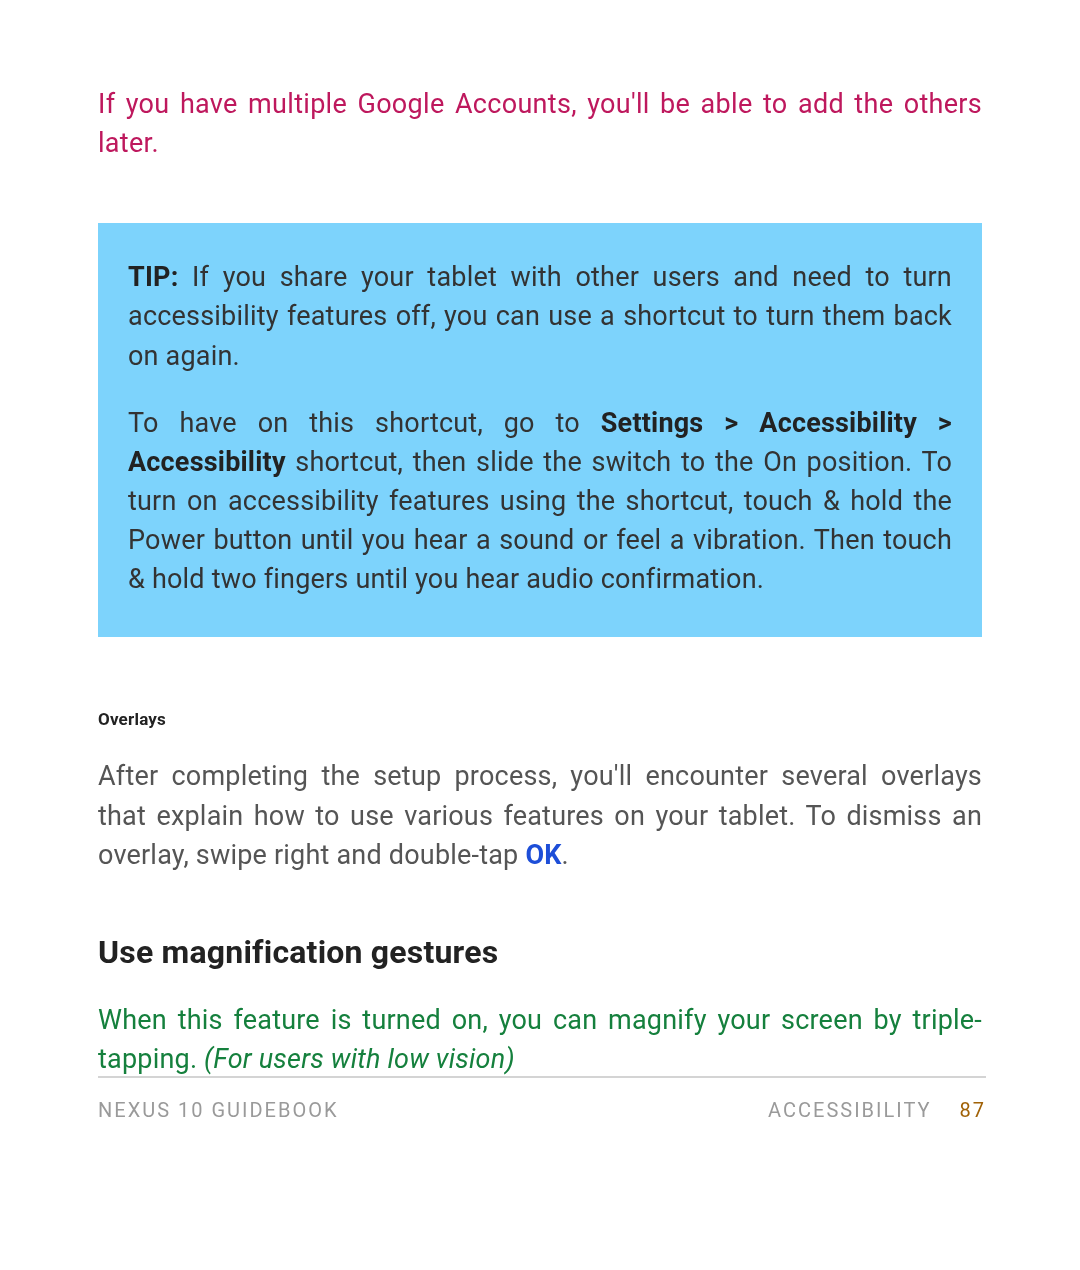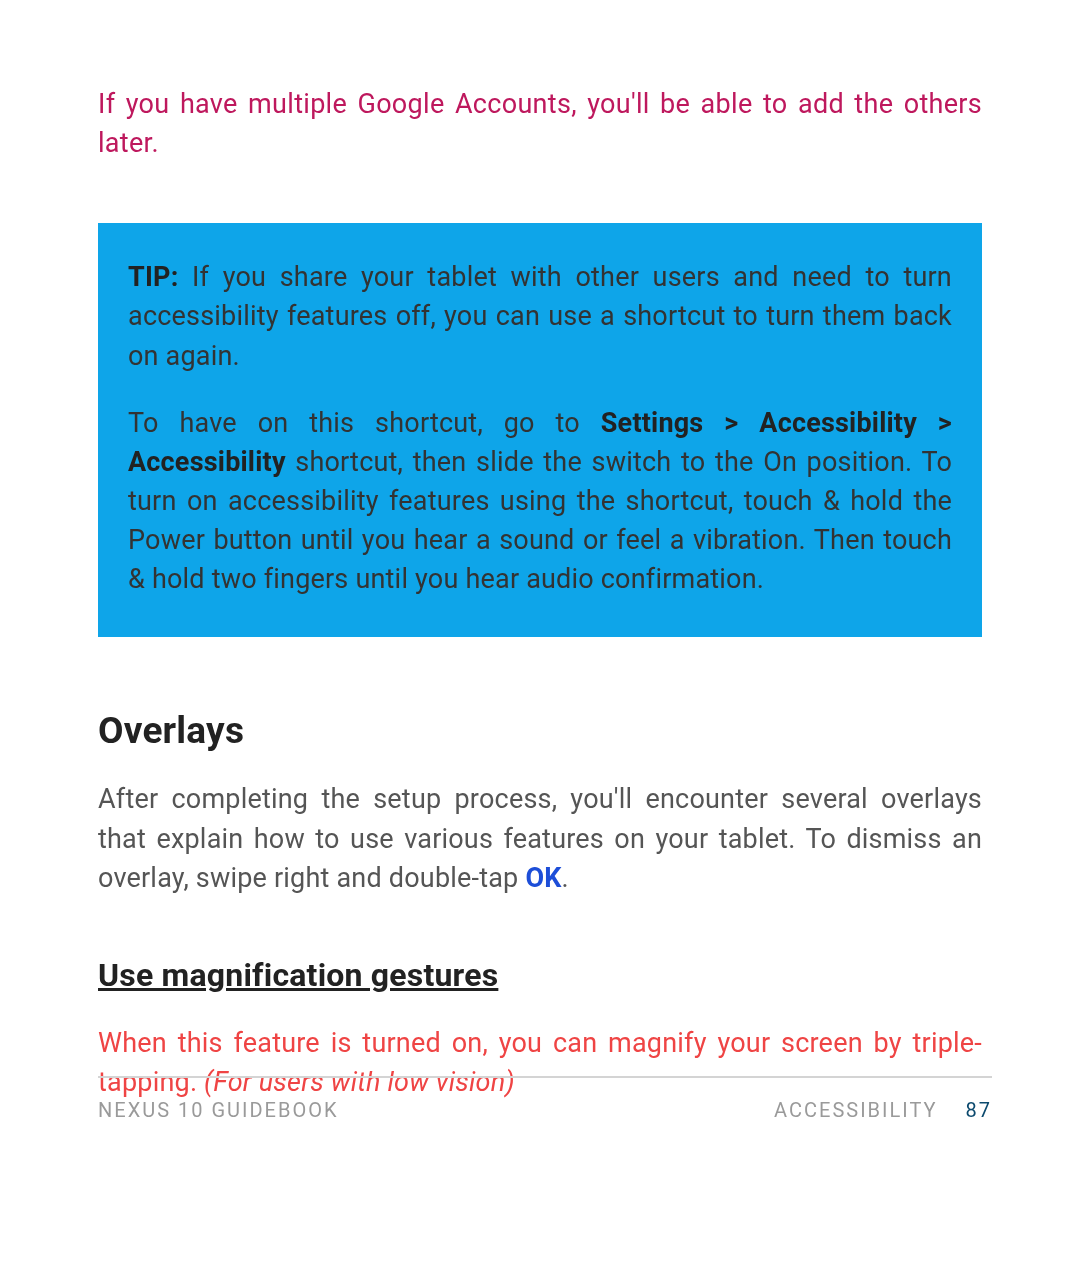--- a/index.html
+++ b/index.html
@@ -19,21 +19,21 @@
     }
     .intro-text {
       color: #be185d;
       font-size: 27px;
       line-height: 1.45;
       text-align: justify;
       letter-spacing: 0.3px;
       margin-bottom: 60px;
     }
     .tip-box {
-      background: #0ea5e9;
+      background: #7dd3fc;
       padding: 35px 30px 38px 30px;
       margin-bottom: 72px;
     }
     .tip-para {
       color: #333;
       font-size: 27px;
       line-height: 1.45;
       text-align: justify;
       letter-spacing: 0.2px;
     }
@@ -43,21 +43,21 @@
     .tip-label {
       font-weight: 700;
       color: #222;
     }
     .tip-bold {
       font-weight: 700;
       color: #222;
     }
     .subheading {
       color: #222;
-      font-size: 37px;
+      font-size: 17px;
       font-weight: 700;
       margin-bottom: 28px;
       letter-spacing: 0.2px;
     }
     .body-text {
       color: #555;
       font-size: 27px;
       line-height: 1.45;
       text-align: justify;
       letter-spacing: 0.2px;
@@ -66,55 +66,54 @@
     .inline-bold {
       font-weight: 700;
       color: #1d4ed8;
     }
     .heading {
       color: #222;
       font-size: 32px;
       font-weight: 700;
       margin-bottom: 30px;
       letter-spacing: 0.2px;
-      text-decoration: underline;
     }
     .body-text-2 {
-      color: #ef4444;
+      color: #15803d;
       font-size: 27px;
       line-height: 1.45;
       text-align: justify;
       letter-spacing: 0.2px;
     }
     .italic-note {
       font-style: italic;
     }
     .footer {
       position: absolute;
       bottom: 148px;
       left: 98px;
-      right: 88px;
+      right: 94px;
       border-top: 2px solid #d4d4d4;
       padding-top: 20px;
       display: flex;
       justify-content: space-between;
       align-items: baseline;
     }
     .footer-left {
       color: #9a9a9a;
       font-size: 20px;
       letter-spacing: 2px;
     }
     .footer-right {
       color: #9a9a9a;
       font-size: 20px;
       letter-spacing: 2px;
     }
     .page-num {
-      color: #0c4a6e;
+      color: #a16207;
       margin-left: 28px;
     }
   </style>
 </head>
 <body>
 
 <div class="page">
 
   <p class="intro-text">If you have multiple Google Accounts, you'll be able to add the others later.</p>
 

